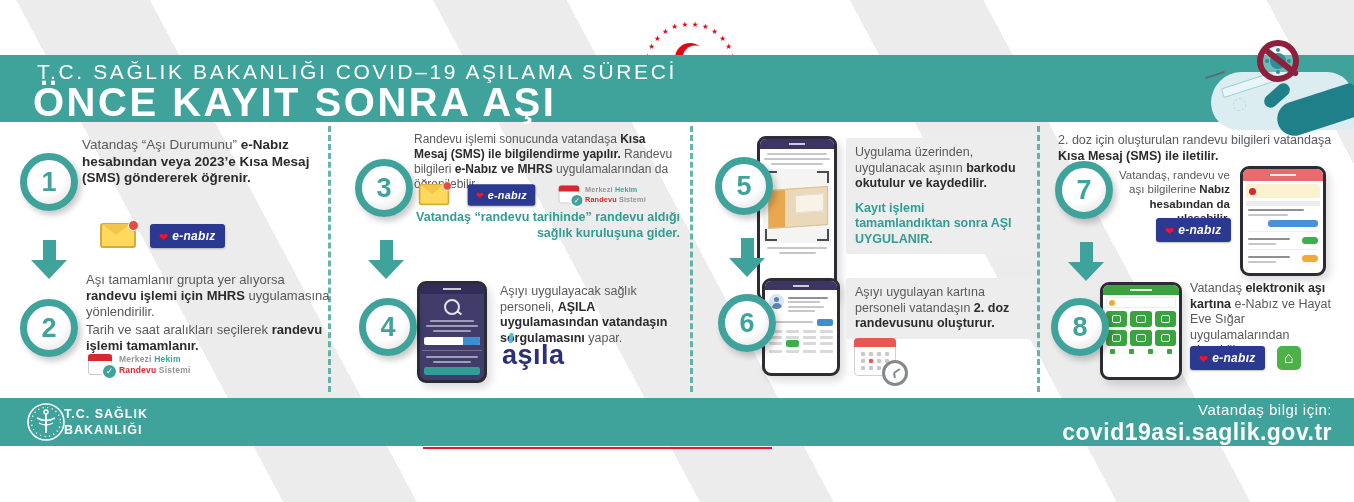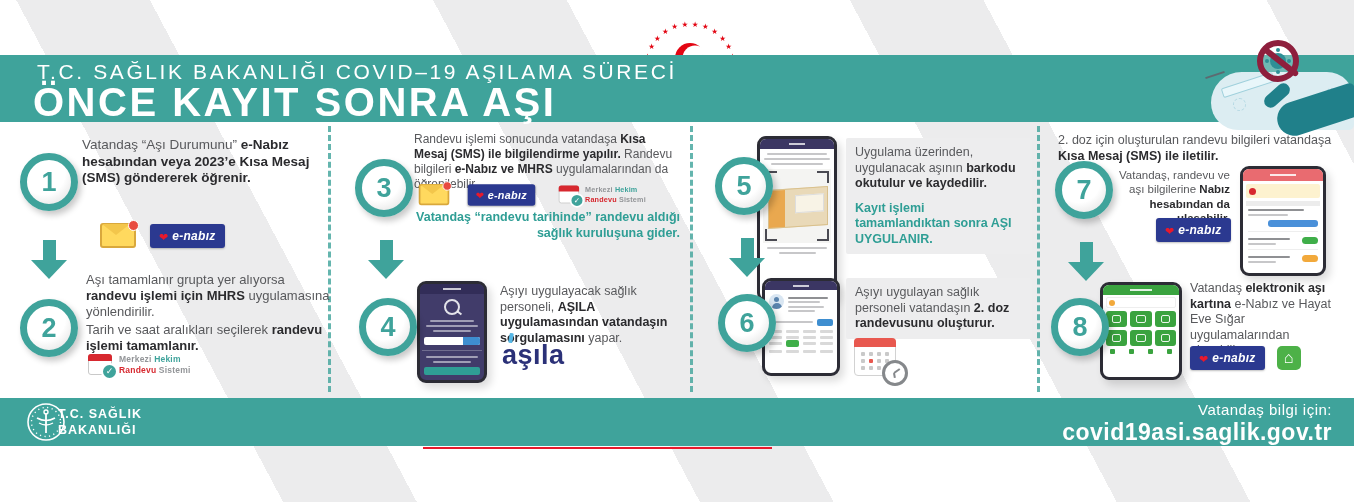--- a/index.html
+++ b/index.html
@@ -129,21 +129,21 @@
   .p8-grid{display:grid;grid-template-columns:repeat(3,1fr);gap:3px;margin:3px;}
   .p8-grid i{height:16px;background:var(--green);border-radius:3px;position:relative;}
   .p8-grid i::after{content:"";position:absolute;inset:4px 6px;border:1.5px solid rgba(255,255,255,.9);border-radius:2px;}
   .p8-nav{display:flex;justify-content:space-around;margin-top:3px;}
   .p8-nav i{width:5px;height:5px;background:var(--green);border-radius:1px;}
   
   .icon-row{position:absolute;display:flex;align-items:center;gap:14px;}
   
   .footer{position:absolute;left:0;top:398px;width:1354px;height:48px;background:var(--teal);}
   .emblem-white{position:absolute;left:26px;top:4px;width:40px;height:40px;}
-  .ministry{position:absolute;left:58px;top:9px;color:#fff;font-weight:800;font-size:12.5px;letter-spacing:1px;line-height:1.25;}
+  .ministry{position:absolute;left:64px;top:9px;color:#fff;font-weight:800;font-size:12.5px;letter-spacing:1px;line-height:1.25;}
   .details{position:absolute;right:22px;top:3px;text-align:right;color:#fff;}
   .details-label{font-size:15px;letter-spacing:.5px;}
   .details-url{font-size:23px;font-weight:800;letter-spacing:.5px;margin-top:1px;}
   .redline{position:absolute;left:423px;top:447px;width:349px;height:2px;background:var(--crimson);}
   .hsgm{position:absolute;left:423px;top:455px;width:349px;text-align:center;color:var(--crimson);font-weight:800;font-size:19px;letter-spacing:.3px;}
 </style>
 </head>
 <body>
 
 <div class="canvas">
@@ -302,21 +302,21 @@
       <i></i>
         <i class="sel"></i>
         <i></i>
         <i></i>
       <i></i>
         <i></i>
         <i></i>
         <i></i>
     </div>
   </div>
-  <div class="stext txtbox" style="left:846px;top:278px;width:168px;font-size:12.5px;" data-bind-rich="steps.s6.text"><span>Aşıyı uygulayan sağlık personeli vatandaşın </span><span class="b">2. doz randevusunu oluşturur.</span></div>
+  <div class="stext txtbox" style="left:846px;top:278px;width:168px;font-size:12.5px;" data-bind-rich="steps.s6.text"><span>Aşıyı uygulayan kartına personeli vatandaşın </span><span class="b">2. doz randevusunu oluşturur.</span></div>
   <div class="calclock" style="left:854px;top:338px;">
     <div class="cc-cal"></div>
       <div class="cc-dot"></div>
       <div class="cc-clock"></div>
   </div>
 
   <div class="stext" style="left:1058px;top:133px;width:282px;font-size:12.5px;" data-bind-rich="steps.s7.intro"><span>2. doz için oluşturulan randevu bilgileri vatandaşa </span><span class="b">Kısa Mesaj (SMS) ile iletilir.</span></div>
   <div class="num-circle" style="left:1055px;top:161px;" data-bind="steps.s7.number">7</div>
   <div class="stext" style="left:1108px;top:168px;width:122px;font-size:11.5px;text-align:right;" data-bind-rich="steps.s7.text"><span>Vatandaş, randevu ve aşı bilgilerine </span><span class="b">Nabız hesabından da ulaşabilir.</span></div>
   <div class="enabiz" style="position:absolute;left:1156px;top:218px;">

